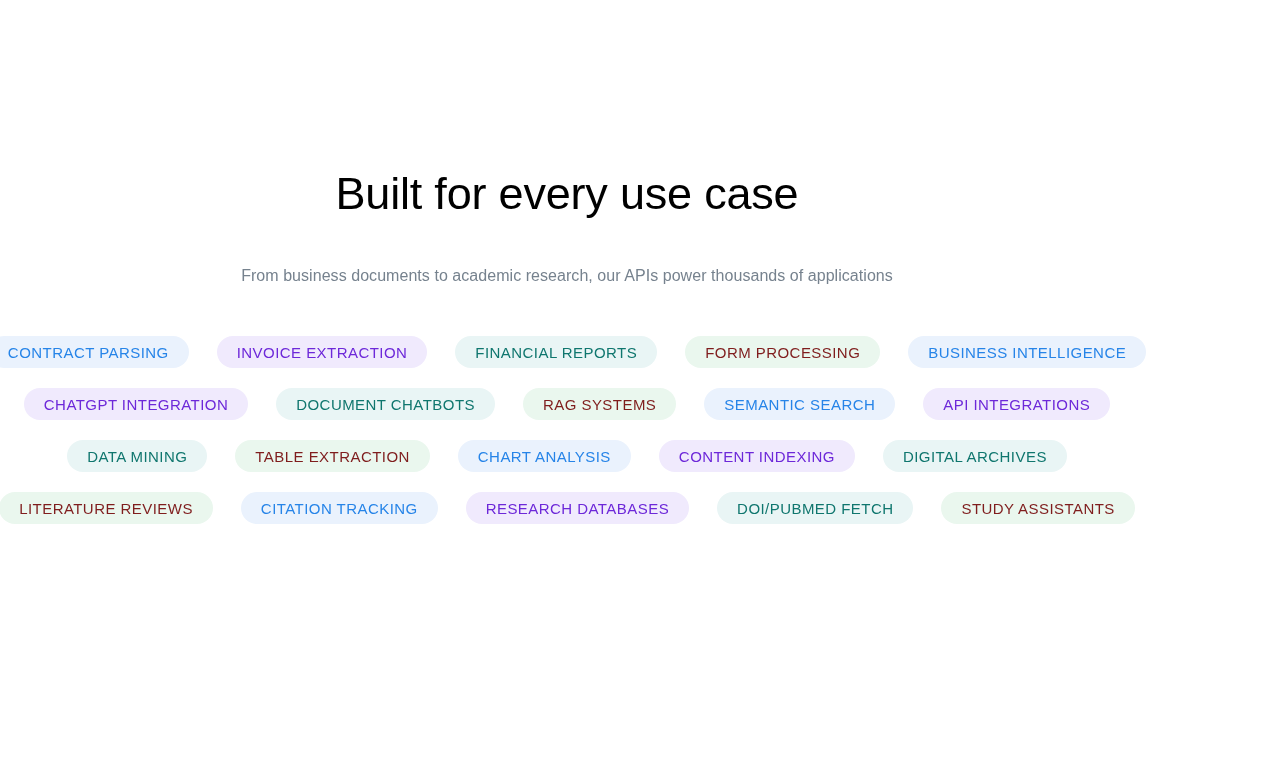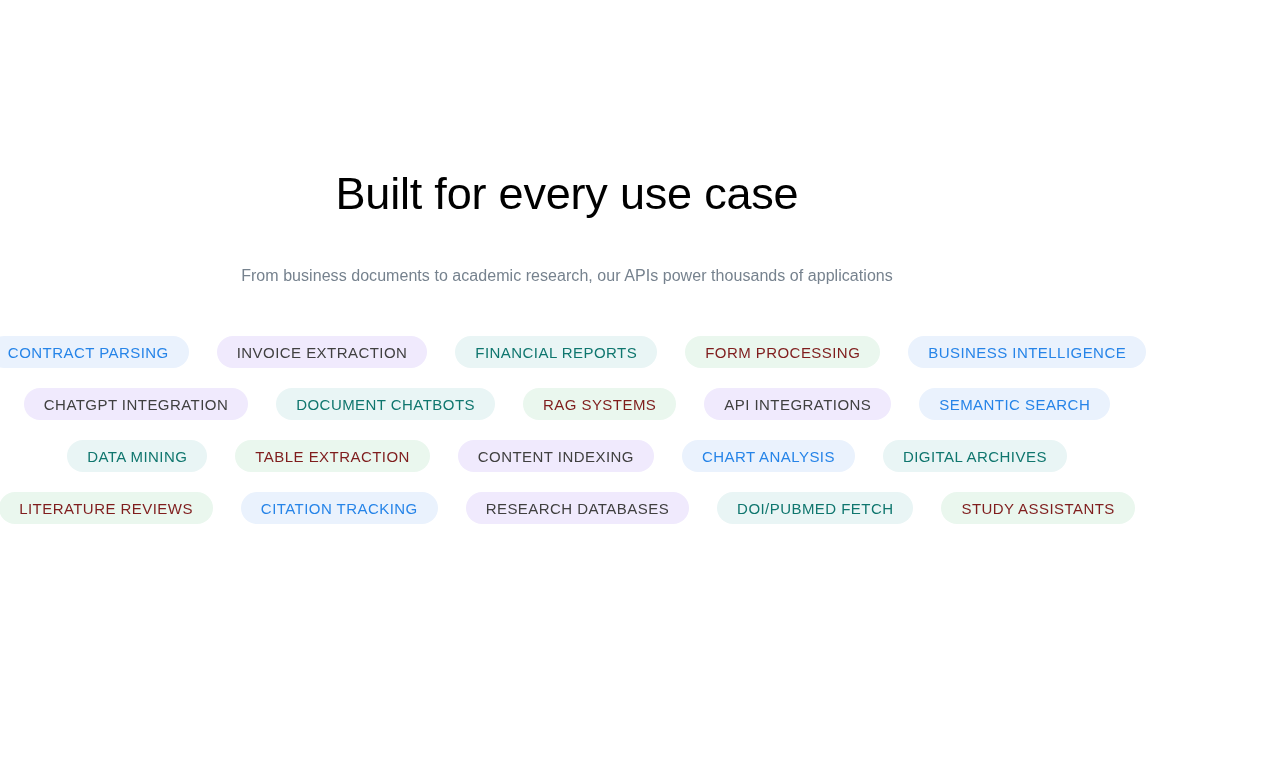--- a/index.html
+++ b/index.html
@@ -82,21 +82,21 @@
     font-weight: 400;
     line-height: 1;
     letter-spacing: 0.45px;
     white-space: nowrap;
     text-transform: uppercase;
     user-select: none;
     cursor: pointer;
   }
 
   .pill.blue   { background: #eaf2fd; color: #2684e8; }
-  .pill.purple { background: #f0eafd; color: #404040; }
+  .pill.purple { background: #f0eafd; color: #6d28d9; }
   .pill.teal   { background: #e9f5f5; color: #0f766e; }
   .pill.green  { background: #eaf7ee; color: #7f1d1d; }
 </style>
 </head>
 <body>
 
 <div class="page">
   <section class="section">
 
     <h1 class="page-title">Built for every use case</h1>
@@ -108,28 +108,28 @@
           <span class="pill blue">Contract Parsing</span>
           <span class="pill purple">Invoice Extraction</span>
           <span class="pill teal">Financial Reports</span>
           <span class="pill green">Form Processing</span>
           <span class="pill blue">Business Intelligence</span>
         </div>
         <div class="pill-row">
           <span class="pill purple">ChatGPT Integration</span>
           <span class="pill teal">Document Chatbots</span>
           <span class="pill green">RAG Systems</span>
+          <span class="pill blue">Semantic Search</span>
           <span class="pill purple">API Integrations</span>
-          <span class="pill blue">Semantic Search</span>
         </div>
         <div class="pill-row">
           <span class="pill teal">Data Mining</span>
           <span class="pill green">Table Extraction</span>
+          <span class="pill blue">Chart Analysis</span>
           <span class="pill purple">Content Indexing</span>
-          <span class="pill blue">Chart Analysis</span>
           <span class="pill teal">Digital Archives</span>
         </div>
         <div class="pill-row">
           <span class="pill green">Literature Reviews</span>
           <span class="pill blue">Citation Tracking</span>
           <span class="pill purple">Research Databases</span>
           <span class="pill teal">DOI/PubMed Fetch</span>
           <span class="pill green">Study Assistants</span>
         </div>
       </div>

